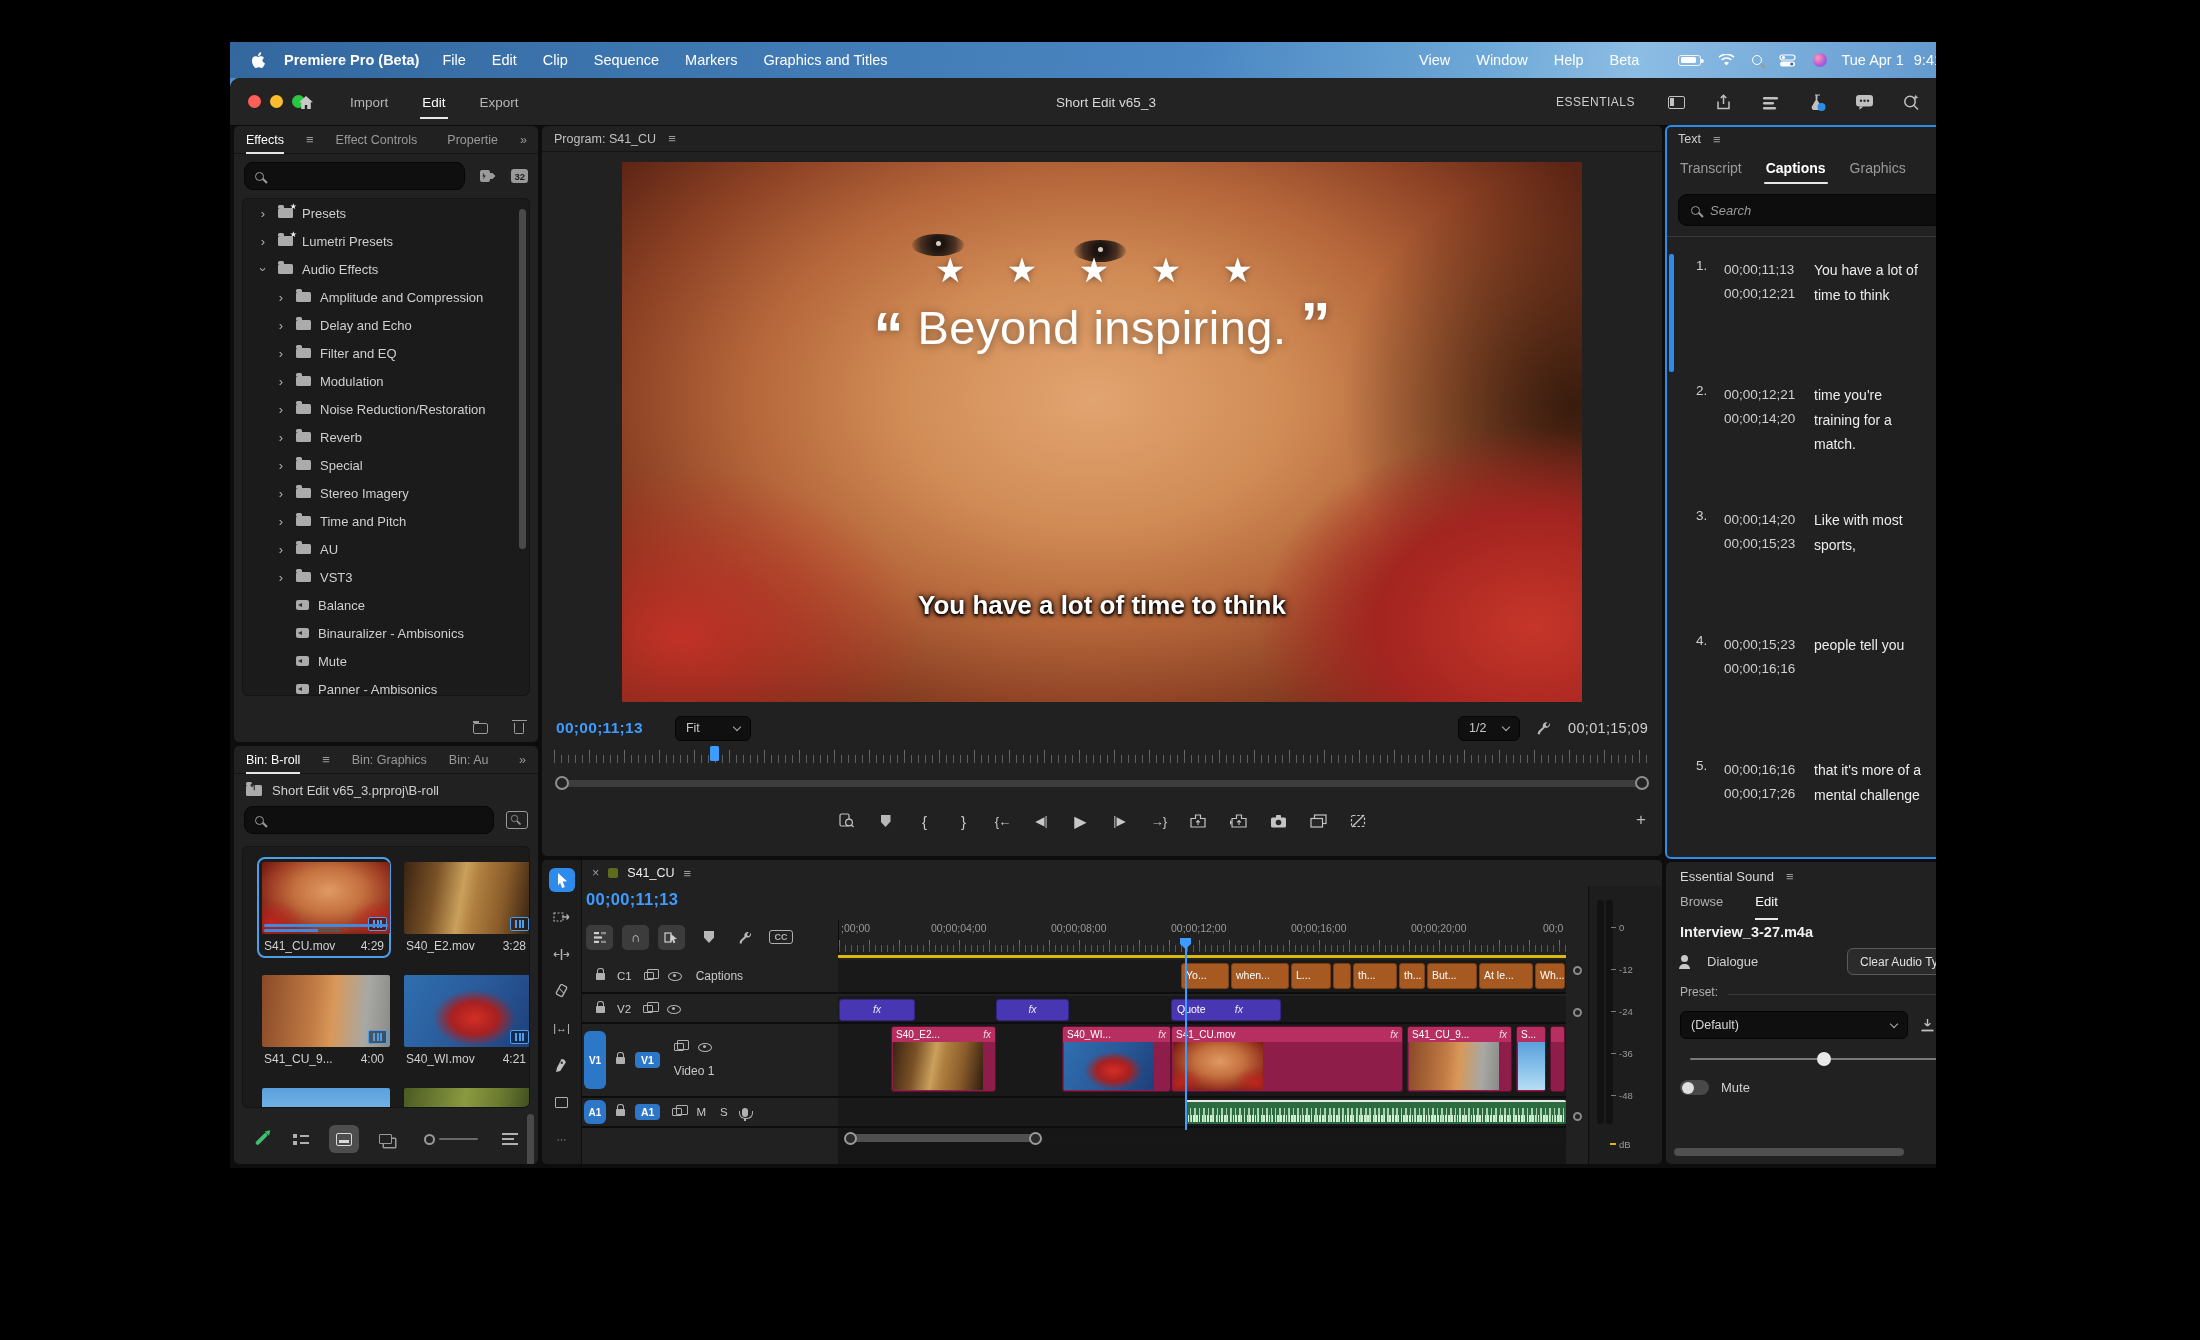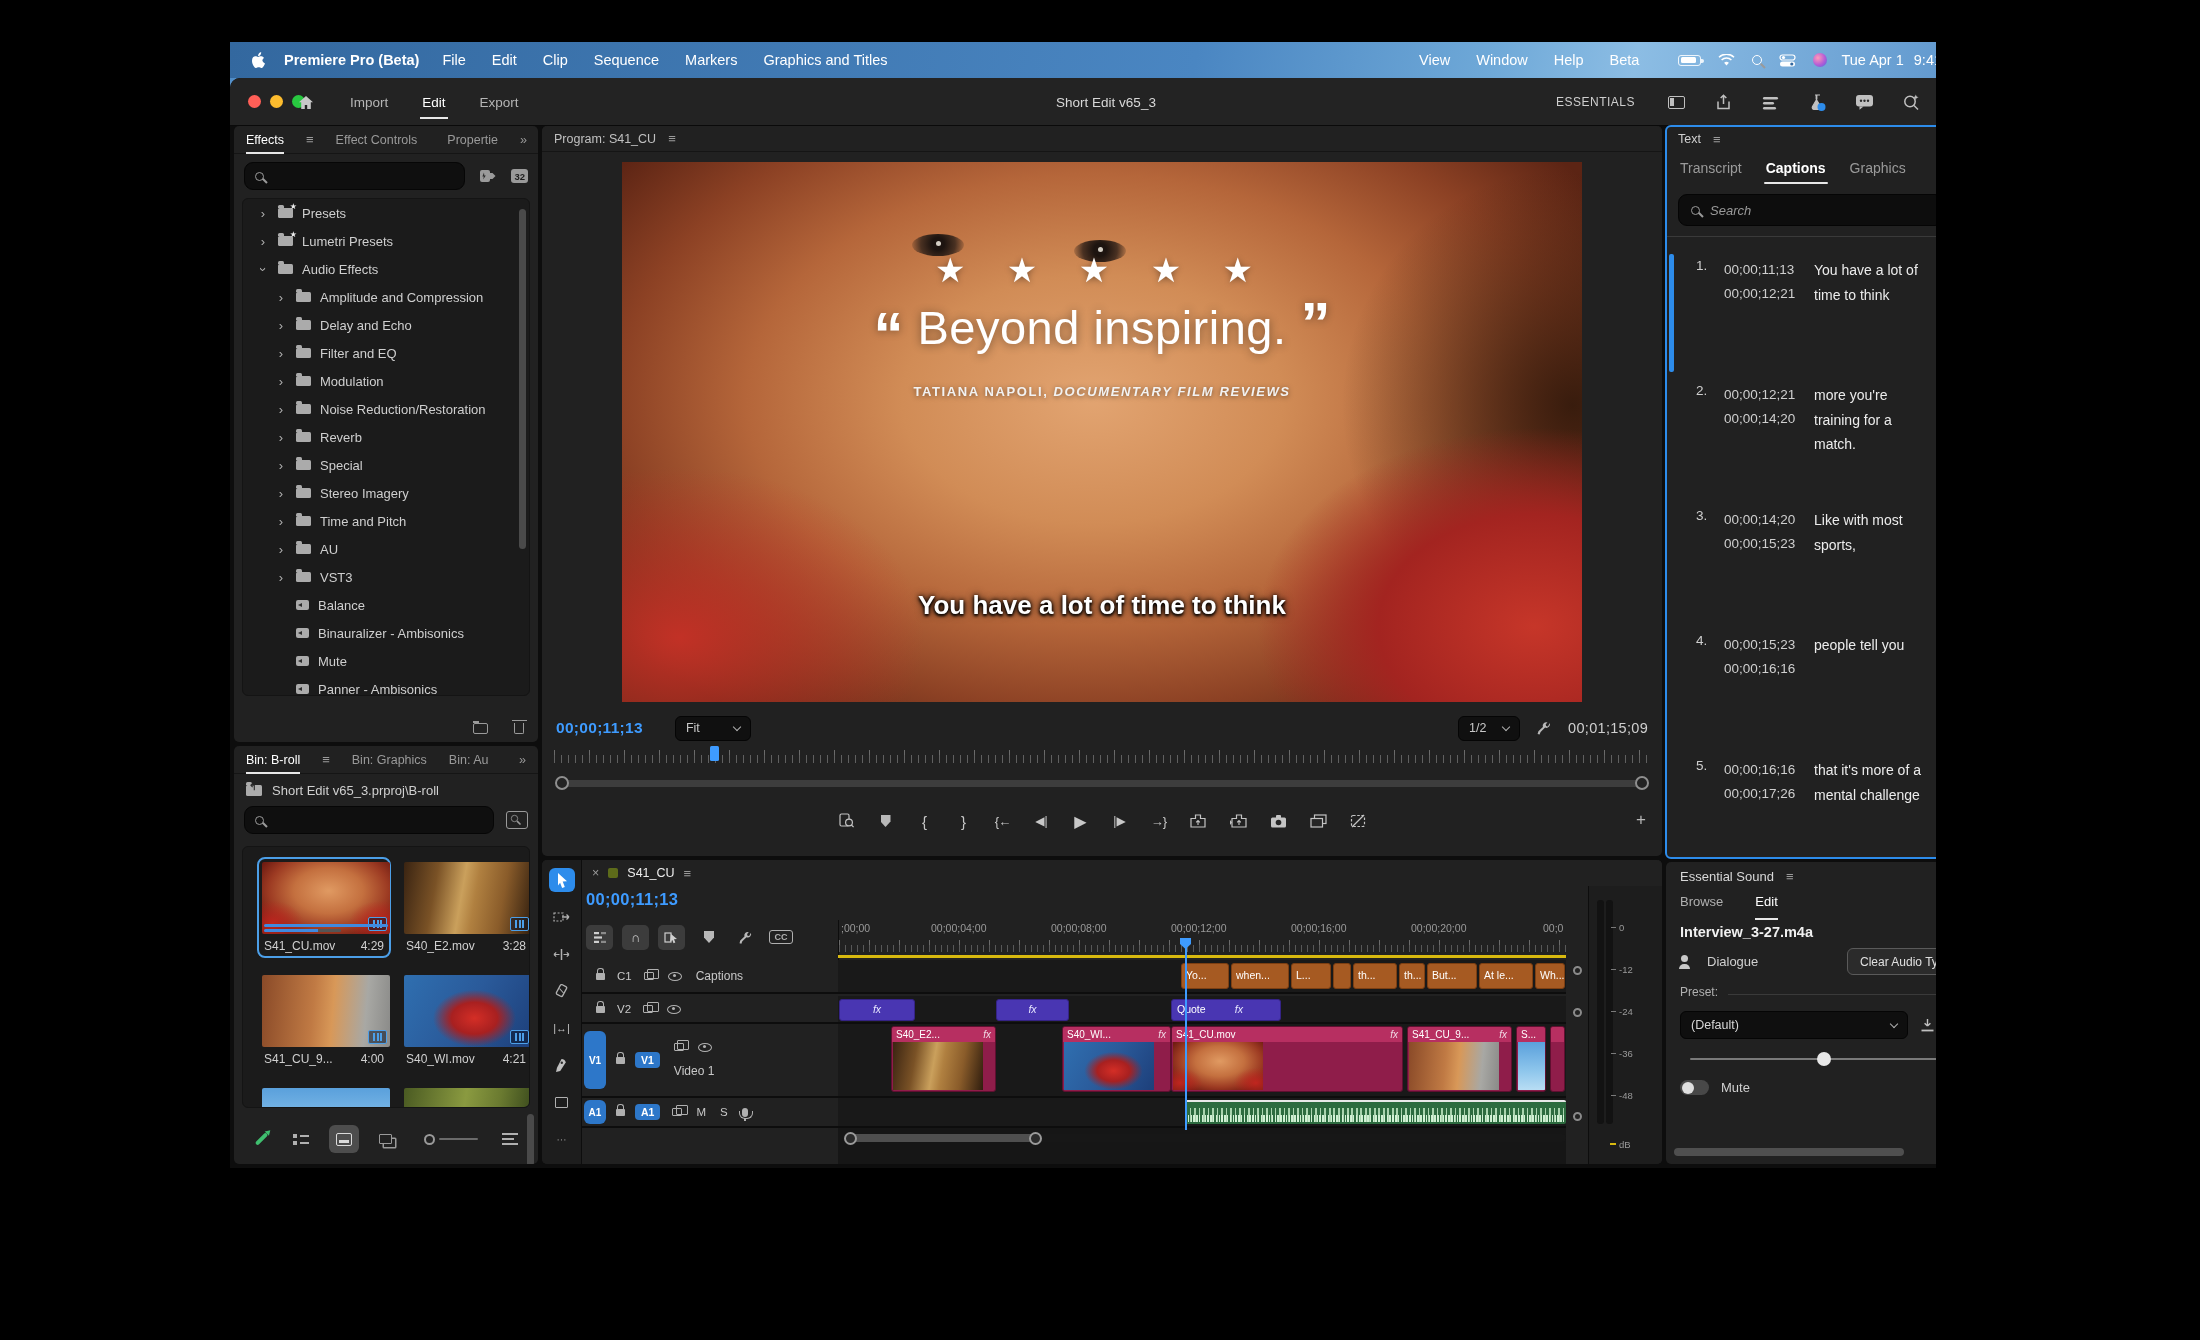--- a/index.html
+++ b/index.html
@@ -612,24 +612,20 @@
         </div>
         <div class="video">
           <span class="veye" style="left:290px;top:72px"></span>
           <span class="veye" style="left:452px;top:78px"></span>
           <div class="ov-stars">★ ★ ★ ★ ★</div>
           <div class="ov-quoterow">
             <span class="bigq open">“</span>
             <span class="ov-quote">Beyond inspiring.</span>
             <span class="bigq close">”</span>
           </div>
-          <div class="ov-attr">
-            <span>TATIANA NAPOLI,</span>
-            <span class="src">DOCUMENTARY FILM REVIEWS</span>
-          </div>
           <div class="ov-cap">You have a lot of time to think</div>
         </div>
         <div class="prog-ctrl">
           <span class="tc-blue">00;00;11;13</span>
           <span class="dd" style="width:76px;justify-content:space-between;margin-left:18px;">
                 <span>Fit</span>
                 <span class="chev"></span>
               </span>
           <span class="spring"></span>
           <span class="dd" style="width:62px;justify-content:space-between;">
@@ -944,21 +940,21 @@
                   <div>00;00;12;21</div>
                 </div>
                 <div class="cap-text">You have a lot of time to think</div>
               </div>
               <div class="cap-row">
                 <div class="cap-num">2.</div>
                 <div class="cap-times">
                   <div>00;00;12;21</div>
                   <div>00;00;14;20</div>
                 </div>
-                <div class="cap-text">more you're training for a match.</div>
+                <div class="cap-text">time you're training for a match.</div>
               </div>
               <div class="cap-row">
                 <div class="cap-num">3.</div>
                 <div class="cap-times">
                   <div>00;00;14;20</div>
                   <div>00;00;15;23</div>
                 </div>
                 <div class="cap-text">Like with most sports,</div>
               </div>
               <div class="cap-row">

